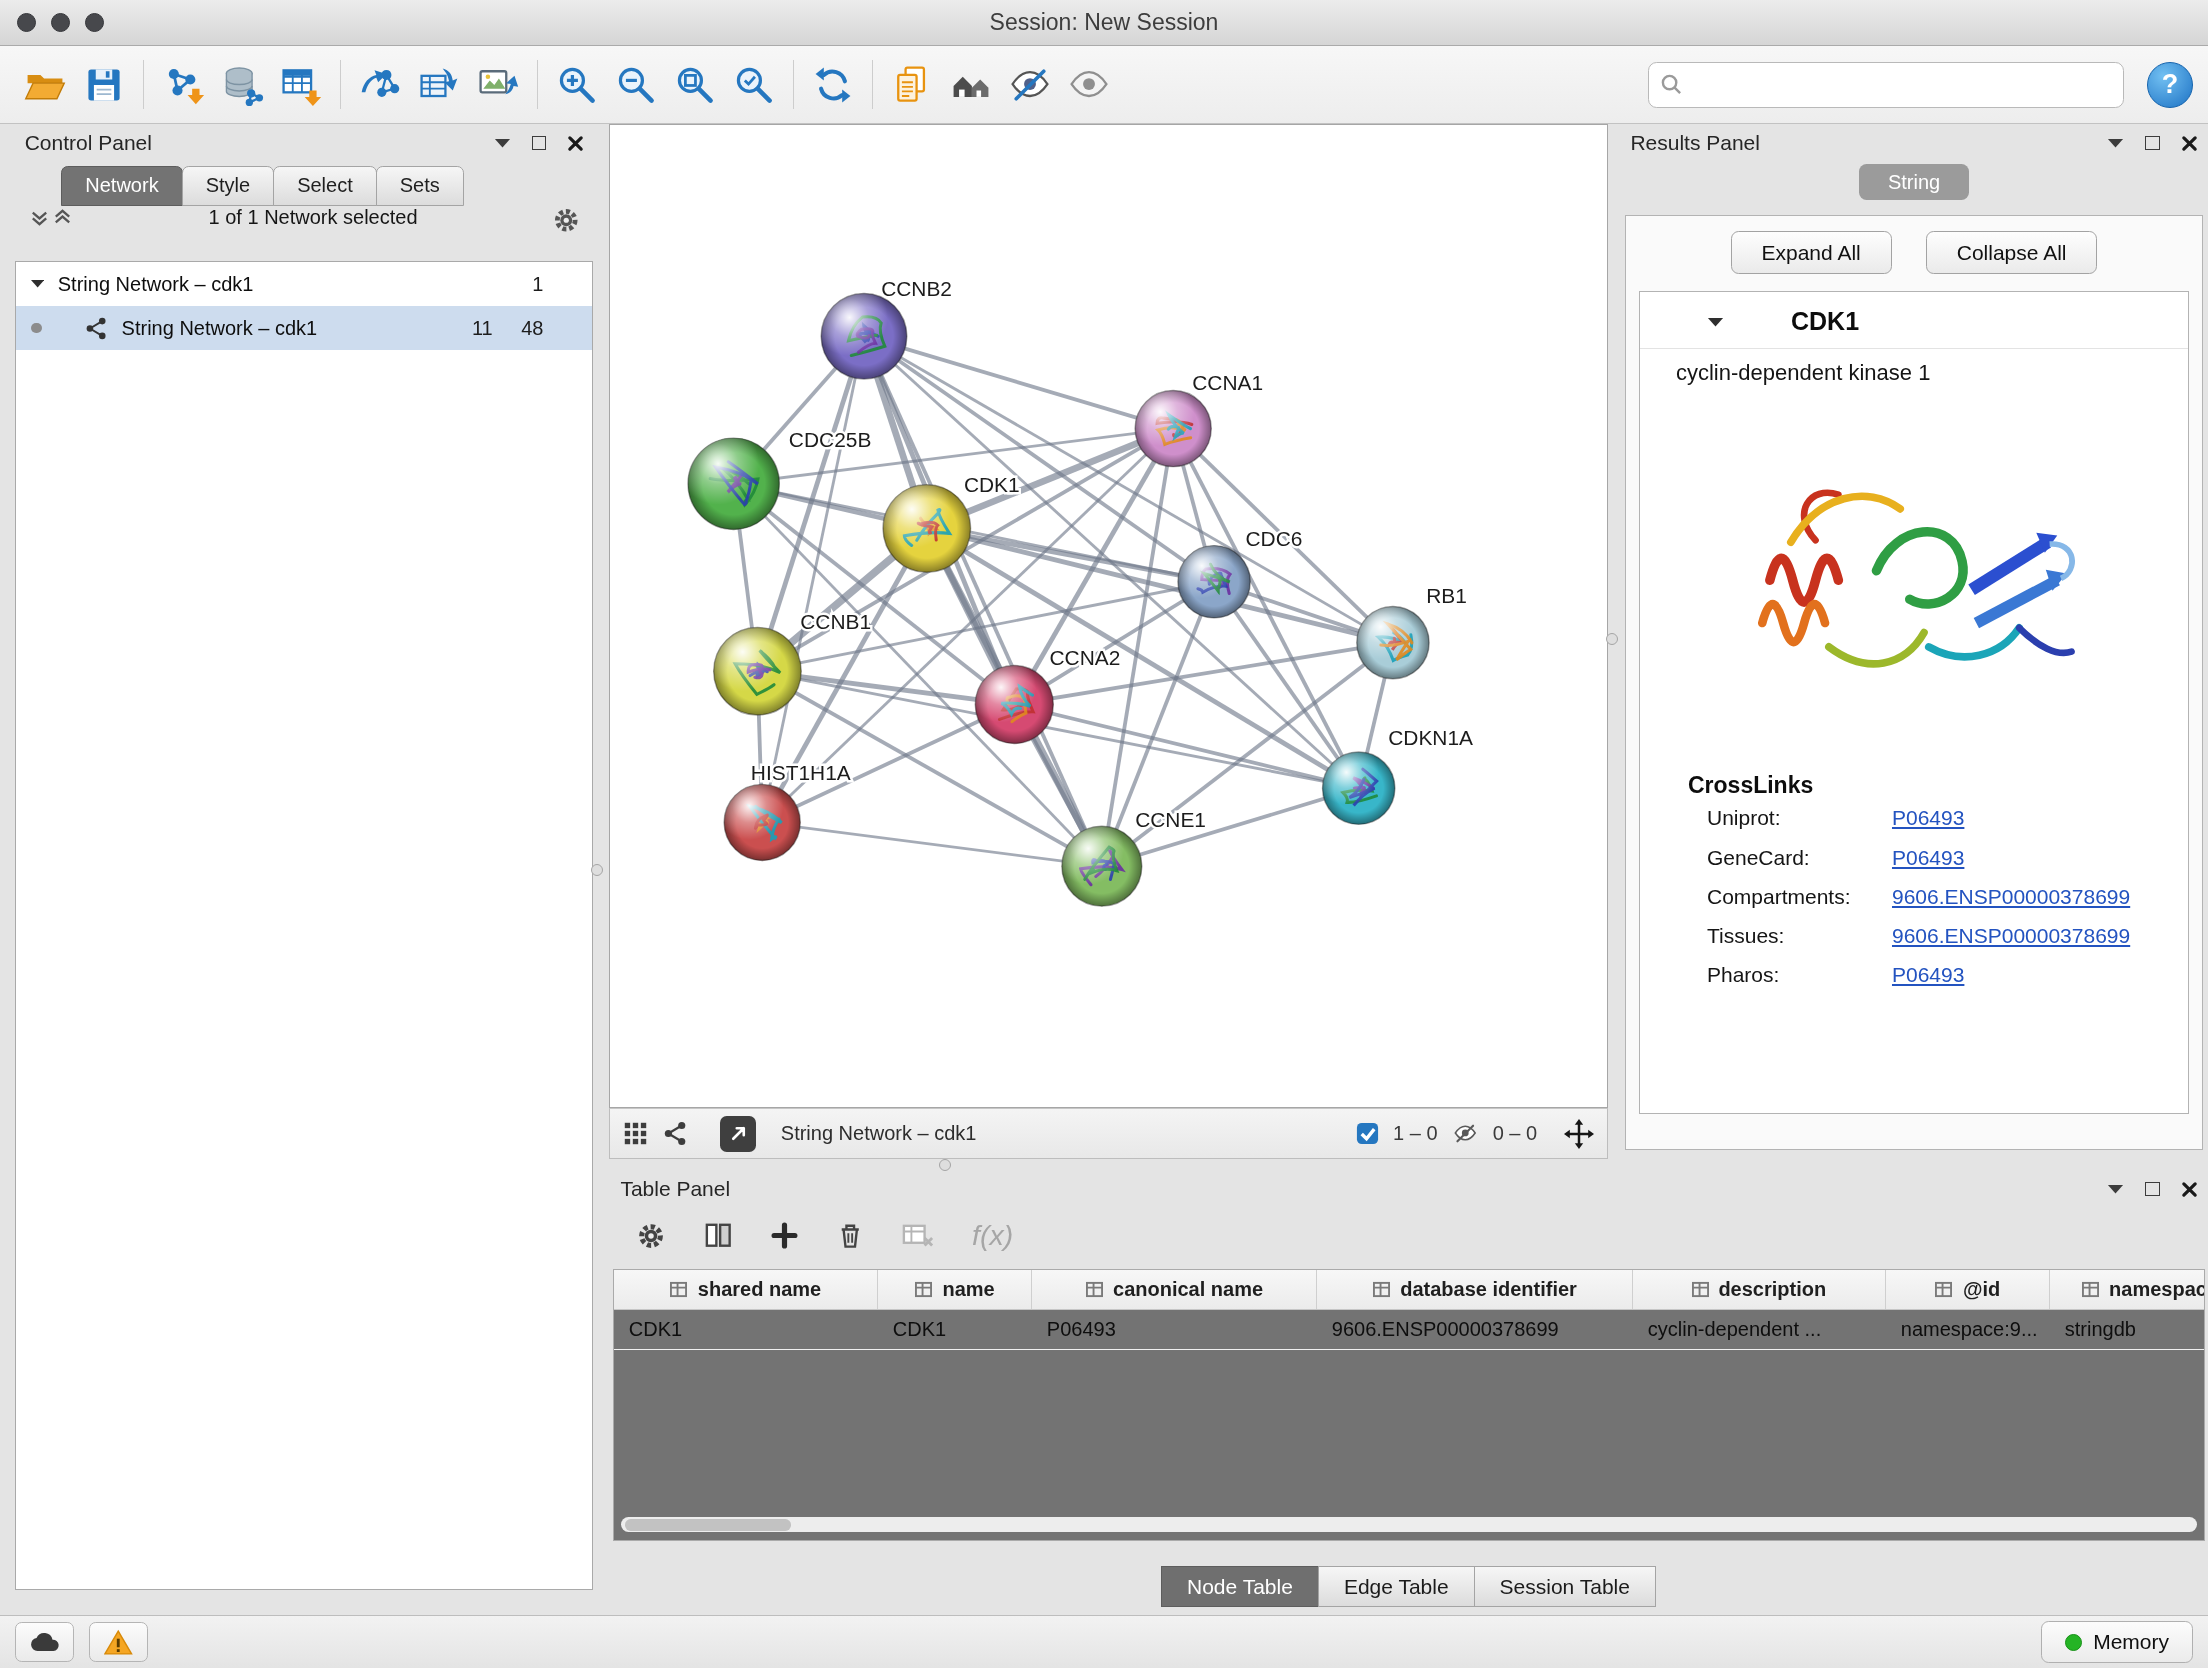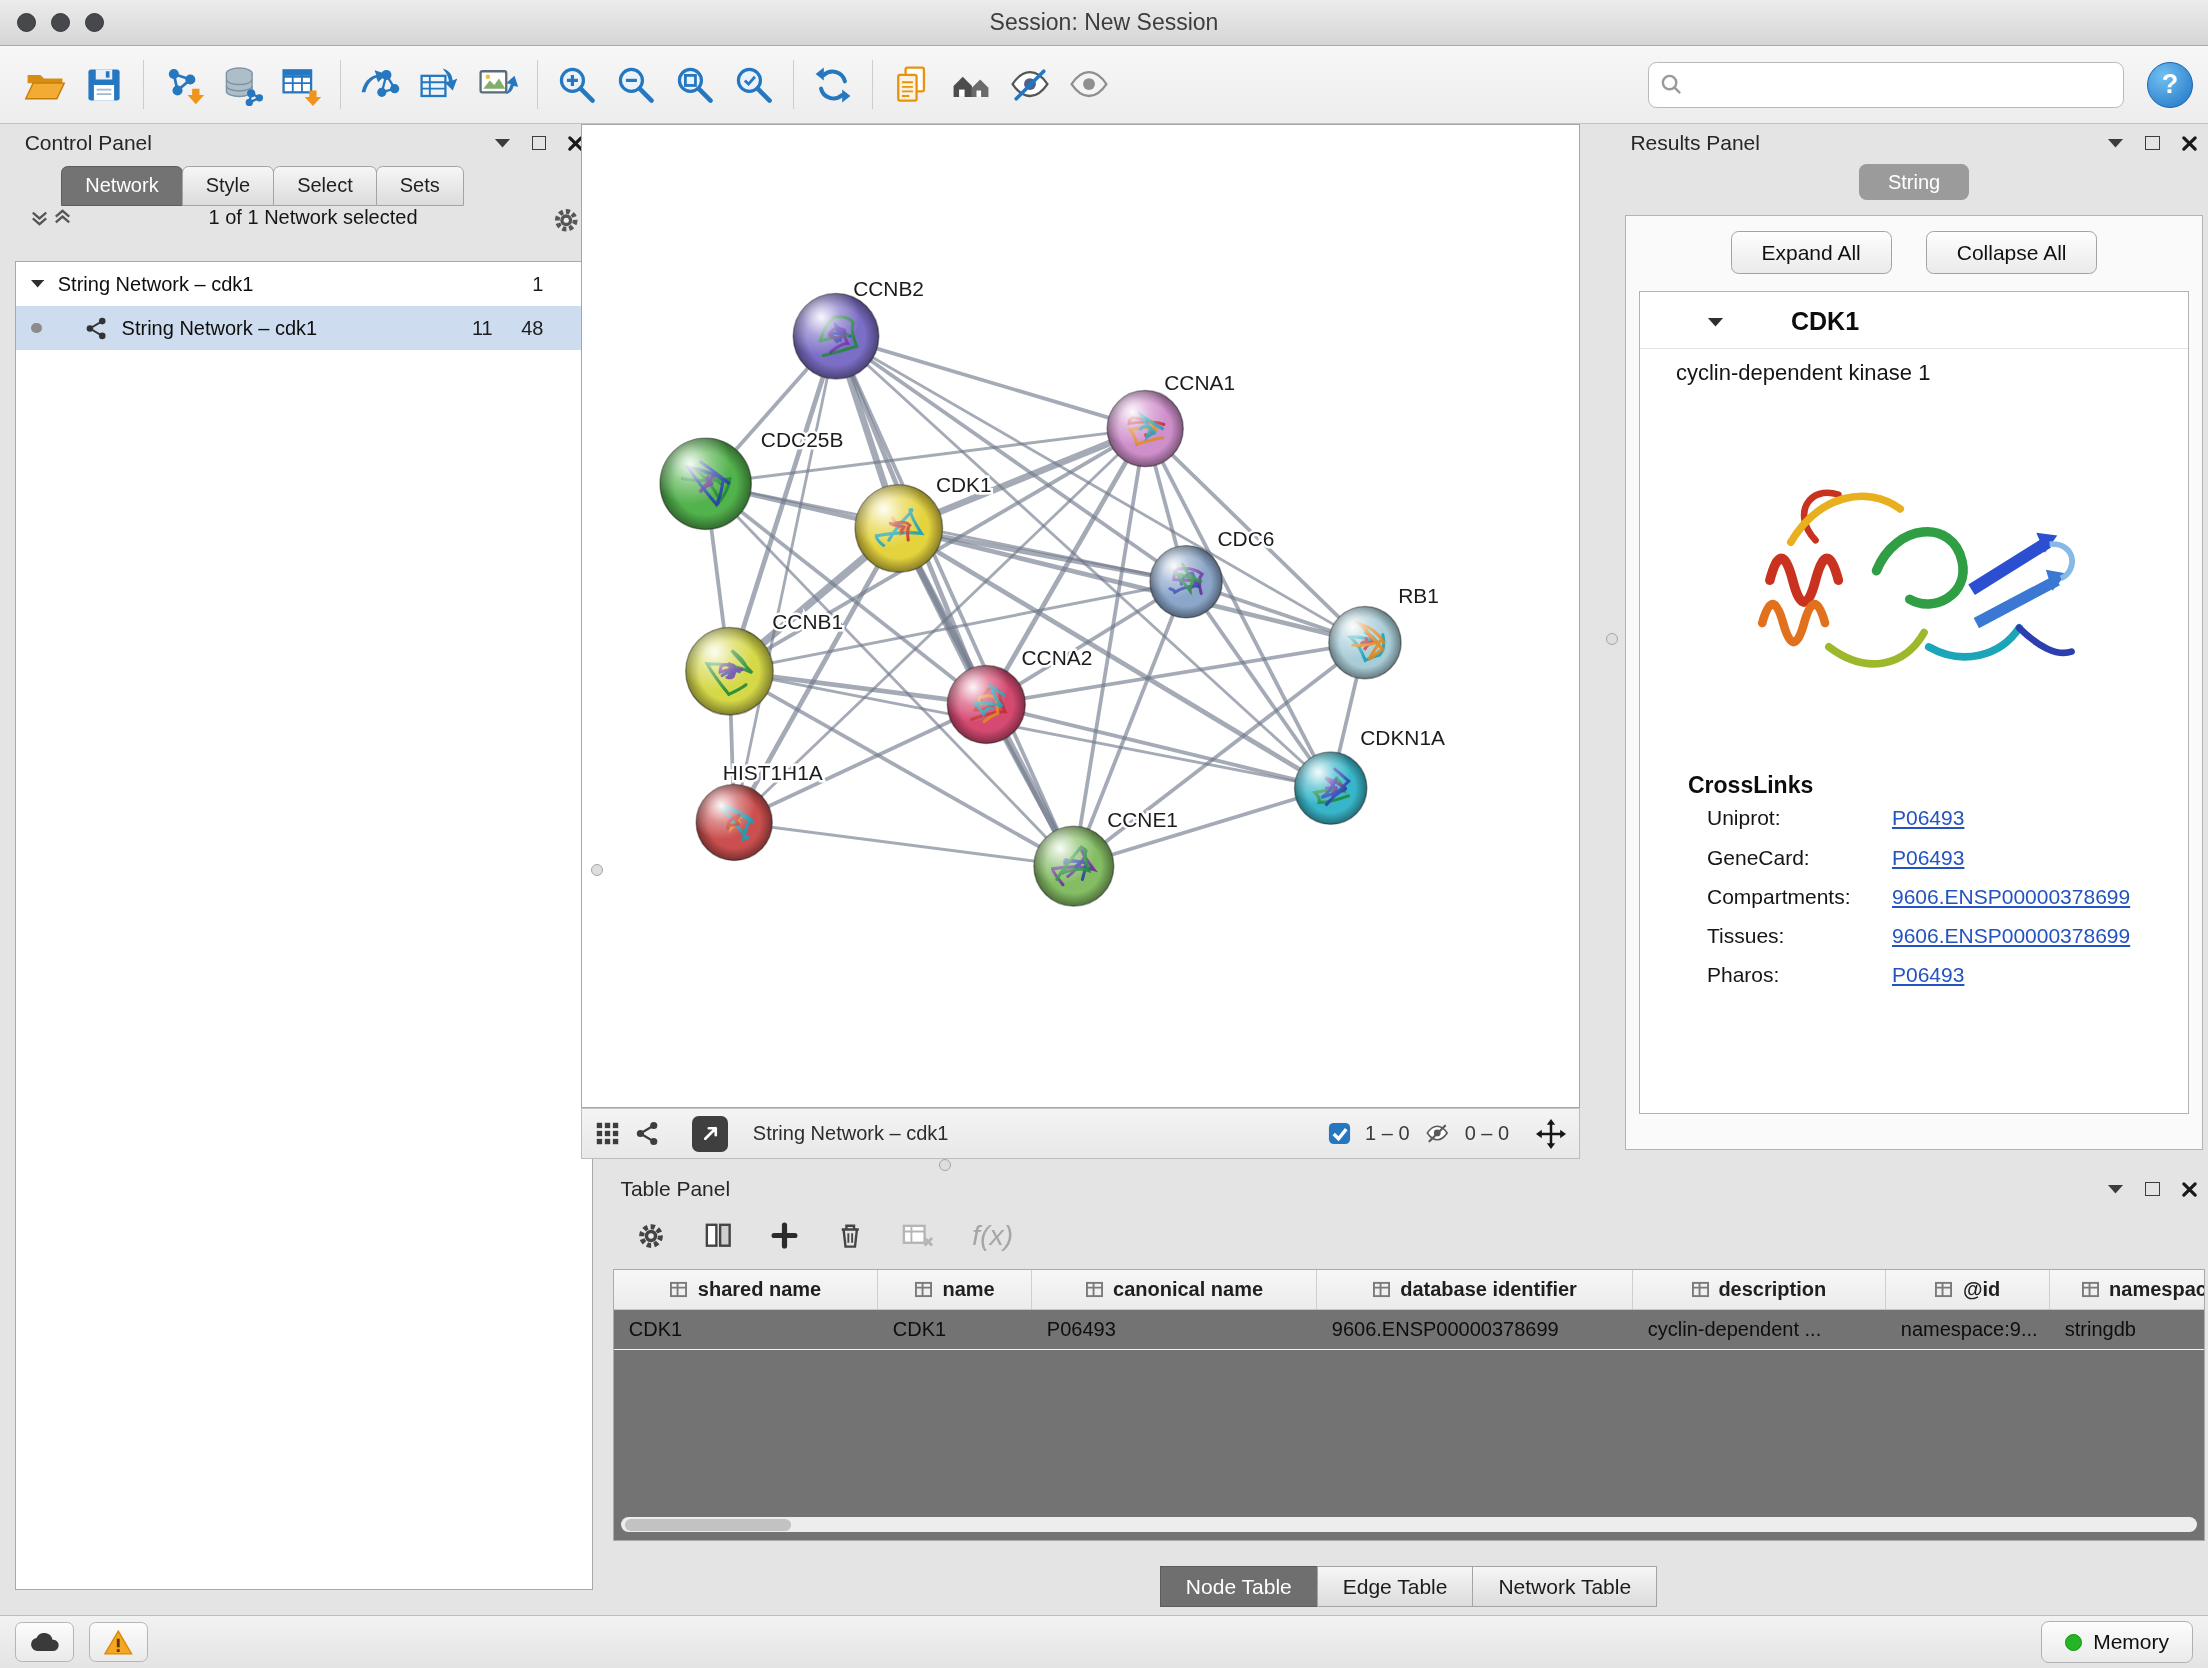--- a/index.html
+++ b/index.html
@@ -34,21 +34,21 @@
   .cp-selrow{display:flex;align-items:flex-start;height:46px;padding:0 15px;}
   .cp-selrow .txt{flex:1;text-align:center;font-size:20px;color:#161616}
   .cp-list{position:absolute;left:1.9px;right:1.9px;top:137px;bottom:23px;background:#fff;border:1px solid #a9a9a9;overflow:hidden}
   .tree-row{height:44px;display:flex;align-items:center;padding:0 15px;font-size:20px;color:#0e0e0e;gap:13.3px}
   .tree-row.sel{background:#cddcee}
   .tree-row .indent{width:17px}
   .tree-counts{margin-left:auto;display:flex;gap:28.5px;color:#1d1d1d;margin-right:34px}
   .dot{width:10.5px;height:10.5px;border-radius:50%;background:#8c8c8c}
 
   
-  .network-panel{position:absolute;left:581px;top:124px;width:999px;height:1035px}
+  .network-panel{position:absolute;left:609px;top:124px;width:999px;height:1035px}
   .net-view{position:absolute;left:0;top:0;right:0;bottom:51px;background:#fff;border:1px solid #a6a6a6}
   .net-view svg{width:100%;height:100%;display:block}
   .net-toolbar{position:absolute;left:0;bottom:0;right:0;height:51px;background:linear-gradient(#f4f4f4,#e8e8e8);border:1px solid #bdbdbd;border-top:1px solid #c6c6c6;display:flex;align-items:center;padding:0 13.3px;gap:15px;font-size:20px;color:#2d2d2d}
   .dark-btn{width:36px;height:36px;background:#3f3f3f;border-radius:6.7px;display:flex;align-items:center;justify-content:center;margin-left:17px}
   .net-title{margin-left:9.5px}
   .net-right{margin-left:auto;display:flex;align-items:center;gap:13.3px;color:#3a3a3a}
 
   
   .results-panel{position:absolute;left:1619px;top:124px;width:590px;height:1035px}
   .rp-badge-row{display:flex;justify-content:center;margin-top:1.9px}
@@ -709,21 +709,21 @@
           <div class="td" style="width: 164px;">namespace:9...</div>
           <div class="td" style="width: 200px;">stringdb</div>
         </div>
       <div class="hscroll">
           <div class="hthumb"></div>
         </div>
     </div>
     <div class="table-tabs">
       <div class="ttab sel">Node Table</div>
       <div class="ttab">Edge Table</div>
-      <div class="ttab">Network Table</div>
+      <div class="ttab">Session Table</div>
     </div>
   </div>
 
   <div class="status-bar">
     <div class="sbtn">
         <svg width="32" height="25" viewBox="0 0 34 26">
           <path d="M9 22a7 7 0 0 1-1-13.9A9 9 0 0 1 25 10a6 6 0 0 1 1 12z" fill="#3a3a3a"></path>
         </svg>
       </div>
     <div class="sbtn">

